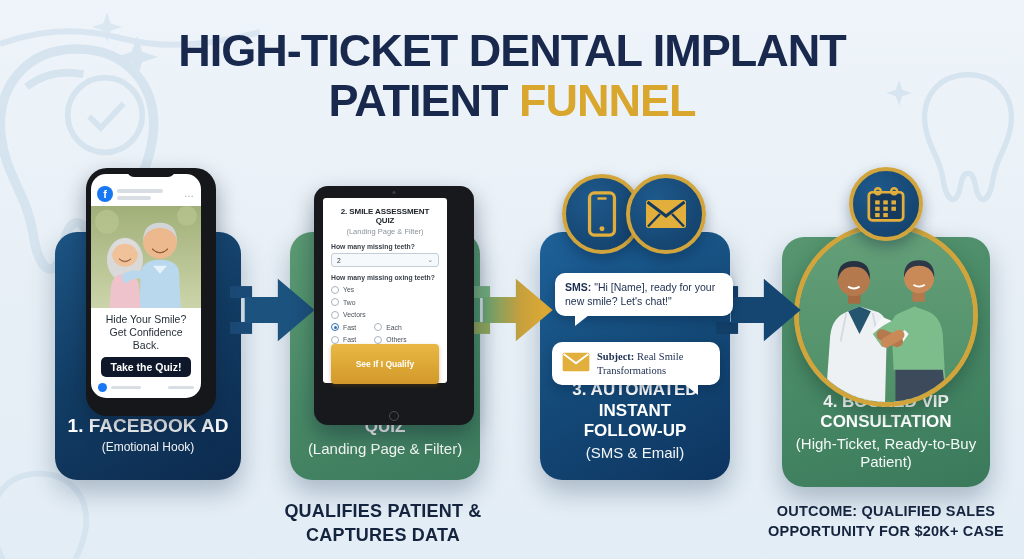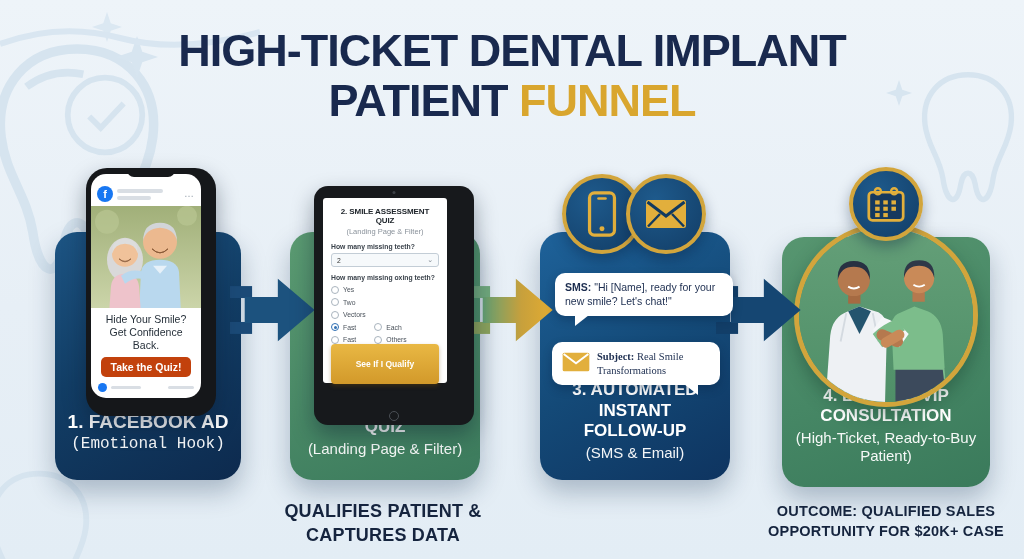--- a/index.html
+++ b/index.html
@@ -43,21 +43,21 @@
   .fb-header{display:flex;align-items:center;gap:4px;padding:12px 6px 4px;}
   .fb-avatar{width:16px;height:16px;border-radius:50%;background:#1877f2;color:#fff;
     font-size:11px;font-weight:700;display:flex;align-items:center;justify-content:center;flex:0 0 16px;}
   .bars{display:flex;flex-direction:column;gap:3px;flex:1;}
   .bar{height:4px;border-radius:2px;background:#d9dee4;}
   .bar.w1{width:46px;}.bar.w2{width:34px;}
   .fb-dots{color:#9aa4af;font-size:10px;letter-spacing:1px;line-height:4px;}
   .ad-img{width:100%;height:110px;display:block;}
   .ad-text{padding:5px 4px 2px;text-align:center;font-weight:400;font-size:10.5px;
     line-height:1.25;color:#26303a;}
-  .ad-cta{margin:3px 10px 5px;background:#c2410c;color:#fff;font-weight:700;font-size:10.5px;
+  .ad-cta{margin:3px 10px 5px;background:#0f172a;color:#fff;font-weight:700;font-size:10.5px;
     text-align:center;padding:4px 0;border-radius:5px;}
   .fb-footer{display:flex;align-items:center;gap:4px;padding:1px 7px 6px;}
   .fb-footer .mini{width:9px;height:9px;border-radius:50%;background:#1877f2;flex:0 0 9px;}
   .fb-footer .bar{height:3px;}
   .fb-footer .spacer{flex:1;}
 
   
   .tablet{position:absolute;left:314px;top:186px;width:142px;height:212px;z-index:7;
     background:#17191c;border-radius:14px;padding:12px 9px 15px;box-shadow:0 10px 22px rgba(10,25,45,.4);}
   .tab-cam{position:absolute;top:5px;left:50%;transform:translateX(-50%);width:3px;height:3px;
@@ -141,42 +141,42 @@
     <div>
       <span>PATIENT</span>
       <span> </span>
       <span class="gold">FUNNEL</span>
     </div>
   </div>
 
   <div class="card card-navy1">
     <div class="label-block" style="bottom:26px;">
       <div class="stage-label" style="font-size:19px;">1. FACEBOOK AD</div>
-      <div class="stage-sublabel" style="font-size:16px;font-family:Liberation Mono, monospace;">(Emotional Hook)</div>
+      <div class="stage-sublabel" style="font-size:12px;">(Emotional Hook)</div>
     </div>
   </div>
 
   <div class="card card-green2">
     <div class="label-block" style="bottom:22px;">
       <div class="stage-label" style="width:150px;">2. SMILE ASSESSMENT QUIZ</div>
       <div class="stage-sublabel">(Landing Page &amp; Filter)</div>
     </div>
   </div>
 
   <div class="card card-blue3">
     <div class="label-block" style="bottom:18px;">
       <div class="stage-label" style="width:132px;">3. AUTOMATED INSTANT FOLLOW-UP</div>
       <div class="stage-sublabel">(SMS &amp; Email)</div>
     </div>
   </div>
 
   <div class="card card-green4">
     <div class="label-block" style="bottom:16px;">
       <div class="stage-label" style="width:170px;">4. BOOKED VIP CONSULTATION</div>
-      <div class="stage-sublabel" style="width:195px;margin:2px auto 6px;">(High-Ticket, Ready-to-Buy Patient)</div>
+      <div class="stage-sublabel" style="width:195px;margin:2px auto 0;">(High-Ticket, Ready-to-Buy Patient)</div>
     </div>
   </div>
 
   <svg class="arrow" style="left:230px;top:264px;" viewBox="0 0 100 100">
     <rect x="0" y="24" width="24" height="13" fill="#1b4a77"></rect>
     <rect x="0" y="63" width="24" height="13" fill="#1b4a77"></rect>
     <polygon points="16,36 52,36 52,16 92,50 52,84 52,64 16,64" fill="#1c527e"></polygon>
   </svg>
   <svg class="arrow" style="left:468px;top:264px;" viewBox="0 0 100 100">
     <defs>

